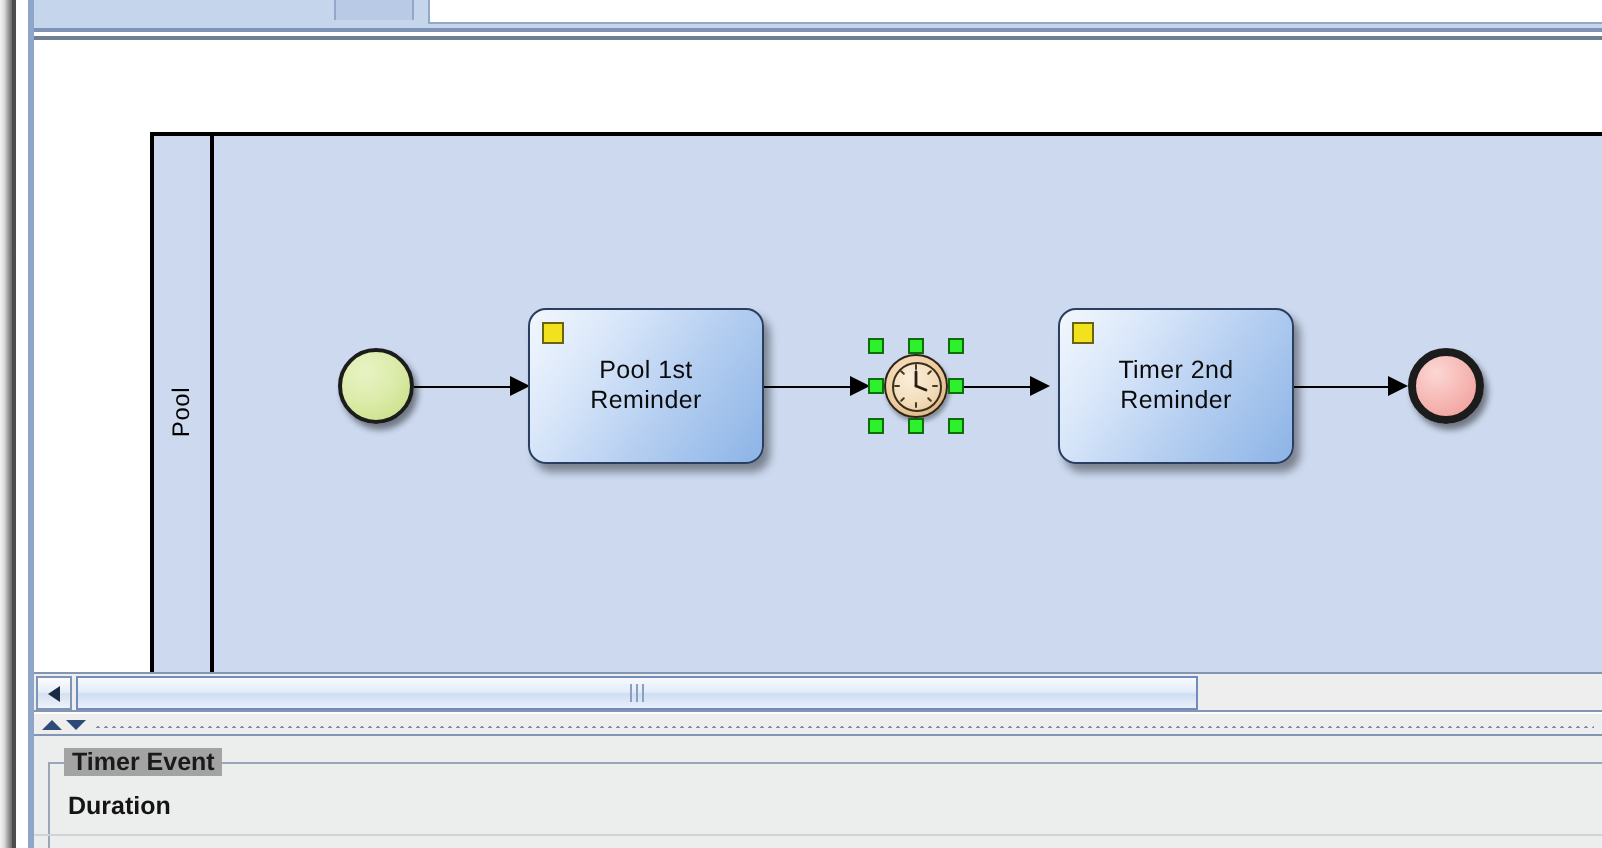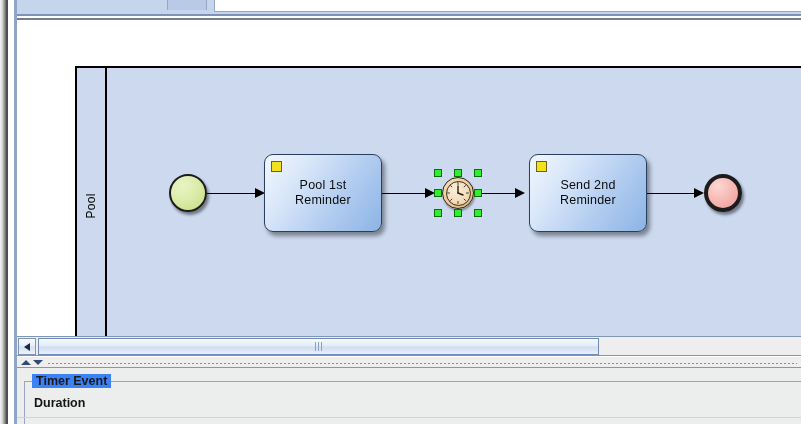--- a/index.html
+++ b/index.html
@@ -224,21 +224,21 @@
   .props-inner {
     position: absolute; left: 7px; top: 6px; right: 0; bottom: 0;
   }
   .group-border {
     position: absolute; left: 0; top: 7px; right: 0; height: 49px;
     border-top: 1px solid #9aa6b8;
     border-left: 1px solid #9aa6b8;
   }
   .group-title {
     position: absolute; left: 8px; top: 0px;
-    background: #3b82f6;
+    background: #a3a3a3;
     padding: 0 4px;
     font-size: 12.5px;
     font-weight: bold;
     color: #1a1a1a;
     z-index: 2;
   }
   .field-row {
     position: absolute; left: 10px; top: 22px; right: 0; height: 22px;
     display: flex; align-items: flex-start;
   }
@@ -327,21 +327,21 @@
           <span class="sel-handle" style="left:0px;  top:40px;"></span>
           <span class="sel-handle" style="left:20px; top:40px;"></span>
           <span class="sel-handle" style="left:40px; top:40px;"></span>
         </div>
 
         <div class="conn" style="left:375px; top:125px; width:36px;"></div>
         <div class="arrowhead" style="left:408px; top:120px;"></div>
 
         <div class="task task-2">
           <span class="task-marker"></span>
-          <span class="task-label">Send 2nd
+          <span class="task-label">Timer 2nd
 Reminder</span>
         </div>
 
         <div class="conn" style="left:540px; top:125px; width:50px;"></div>
         <div class="arrowhead" style="left:587px; top:120px;"></div>
 
         <div class="evt end-evt"></div>
 
       </div>
     </div>

